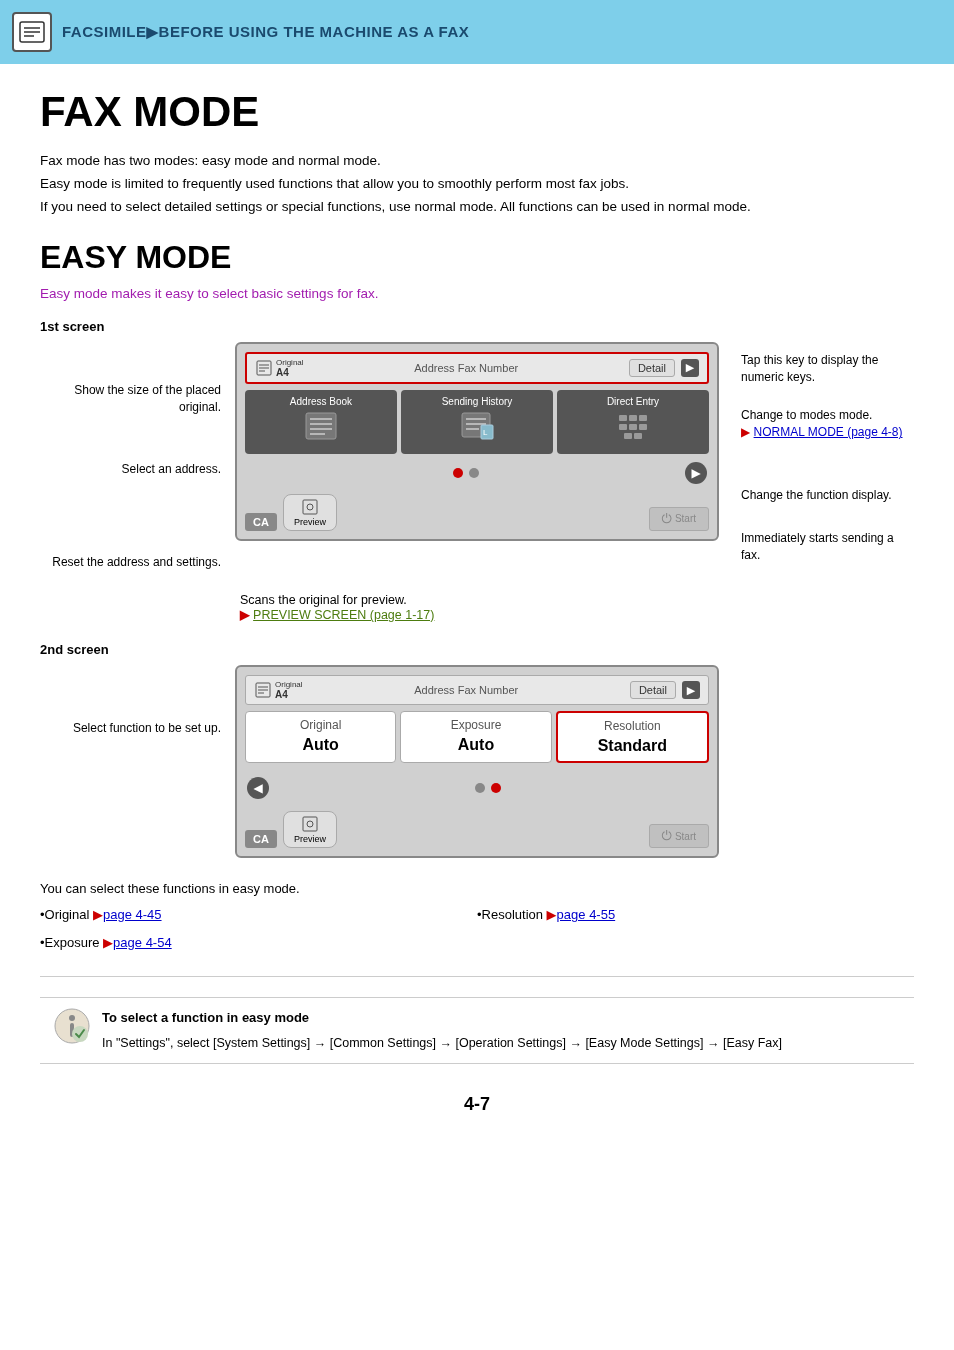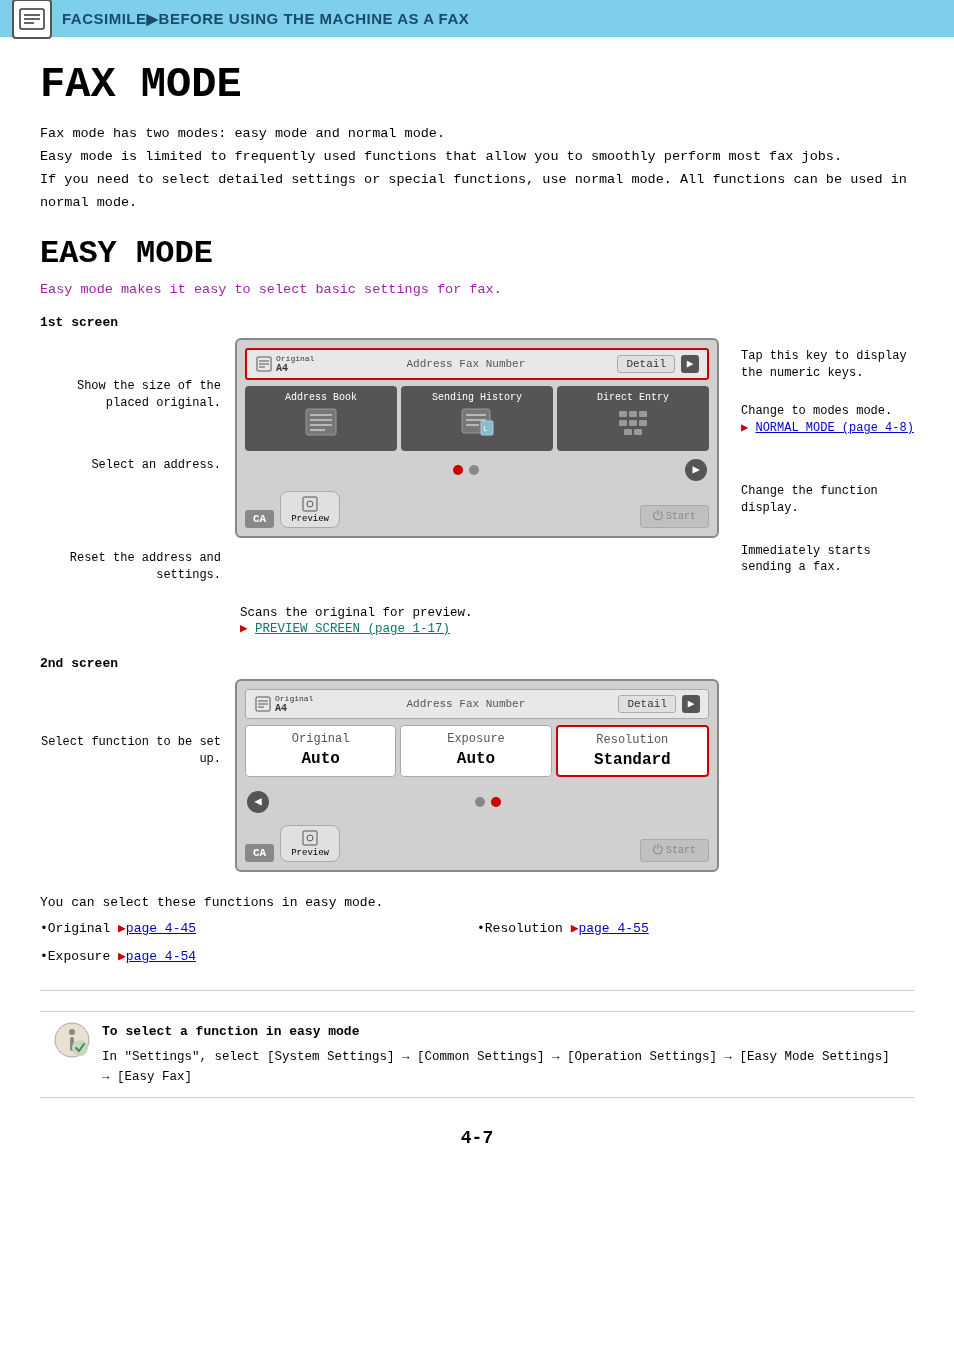--- a/index.html
+++ b/index.html
@@ -11,21 +11,21 @@
       position: relative;
     }
 
     
     .header {
       background: #7ecfea;
       display: flex;
       align-items: center;
       padding: 8px 12px;
       gap: 10px;
-      height: 37px;
+      height: 64px;
     }
     .header-icon {
       width: 40px;
       height: 40px;
       background: #fff;
       border: 2px solid #555;
       border-radius: 4px;
       display: flex;
       align-items: center;
       justify-content: center;
@@ -36,21 +36,20 @@
       font-size: 15px;
       font-weight: bold;
       color: #1a4a6e;
       letter-spacing: 0.5px;
     }
     .header-title .arrow { color: #1a4a6e; }
 
     
     .content {
       padding: 24px 40px 40px 40px;
-      font-family: Liberation Mono, monospace;
     }
 
     h1.page-title {
       font-size: 42px;
       font-weight: bold;
       margin-bottom: 14px;
       color: #000;
     }
     .intro-text {
       font-size: 13.5px;
@@ -226,21 +225,21 @@
     }
 
     
     .preview-note {
       font-size: 12.5px;
       color: #000;
       margin-top: 6px;
       margin-left: 200px;
     }
     .preview-note a {
-      color: #0f766e;
+      color: #4d7c0f;
       text-decoration: underline;
     }
     .preview-note .arrow-link { color: #c00; font-weight: bold; }
 
     
     .second-screen-area {
       margin-top: 20px;
     }
 
     

